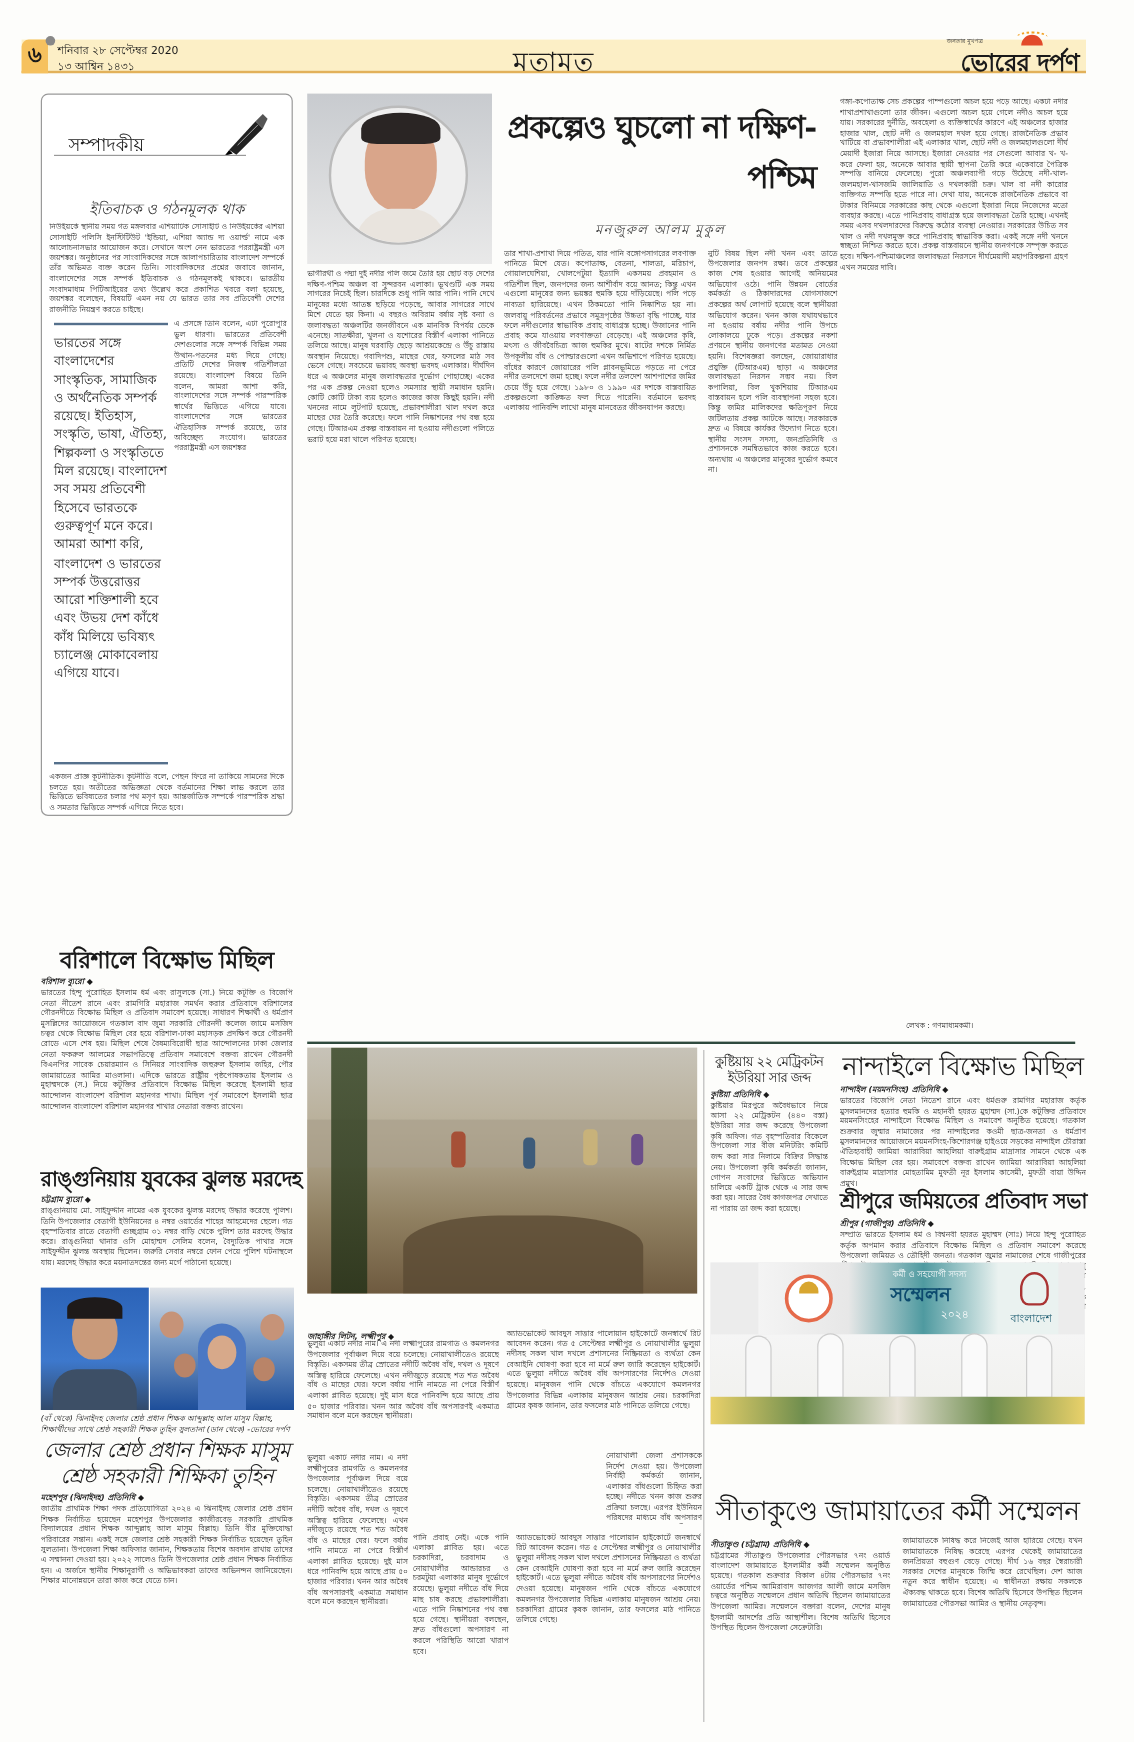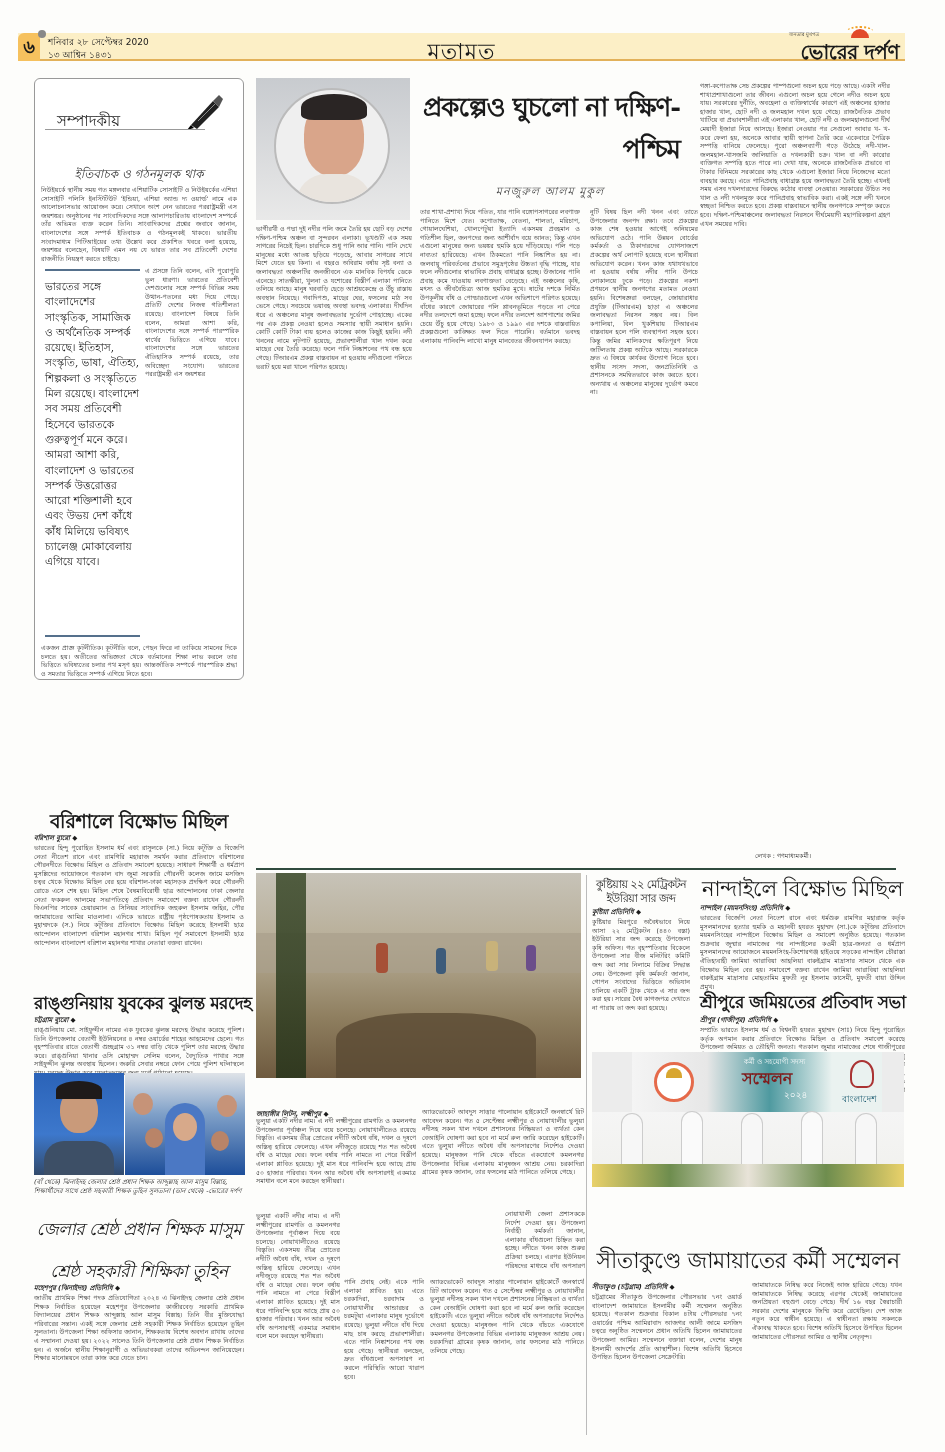--- a/index.html
+++ b/index.html
@@ -36,21 +36,21 @@
   .ed-title { position: absolute; left: 6px; right: 6px; top: 58px; text-align: center; font-size: 20px; font-family: "DejaVu Serif", serif; font-style: italic; font-weight: bold; }
   .ed-sub { position: absolute; left: 6px; right: 6px; top: 86px; text-align: center; font-size: 12px; font-style: italic; color:#333; }
   .ed-body1 { position: absolute; left: 6px; right: 6px; top: 107px; height: 78px; }
   .ed-rule2 { position: absolute; left: 10px; width: 95px; height: 2px; background: #55708c; }
   .ed-pull { position: absolute; left: 10px; top: 200px; width: 95px; font-size: 10.5px; line-height: 15.3px; font-family: "DejaVu Serif", serif; color:#222; }
   .ed-col2 { position: absolute; left: 110px; top: 188px; width: 94px; height: 368px; }
   .ed-body2 { position: absolute; left: 6px; right: 6px; top: 565px; height: 34px; }
 
   
   .news-l { position: absolute; left: 34px; width: 210px; }
-  .head-l { font-family: "DejaVu Serif", serif; font-weight: bold; font-size: 17px; text-align: center; line-height: 22px; white-space: nowrap; letter-spacing: -0.5px; margin-top: 20px; }
+  .head-l { font-family: "DejaVu Serif", serif; font-weight: bold; font-size: 17px; text-align: center; line-height: 22px; white-space: nowrap; letter-spacing: -0.5px; }
 
   
   .photo { position: absolute; overflow: hidden; }
   .portrait { background: linear-gradient(180deg,#c8cbcf 0%, #e9e9e9 100%); }
   .caption { font-size: 6.5px; font-style: italic; line-height: 8.5px; }
 
   
   .main-head { position: absolute; left: 420px; top: 86px; width: 260px; text-align: right;
                font-family: "DejaVu Serif", serif; font-weight: bold; font-size: 26px; line-height: 42px; letter-spacing: -1px; }
   .byline { position: absolute; left: 440px; top: 183px; width: 220px; text-align: center; font-size: 11px; font-style: italic; color:#444; letter-spacing: 1px; }
@@ -192,21 +192,21 @@
     <div class="news-r-head" style="font-size:17px; line-height:24px;">শ্রীপুরে জমিয়তের প্রতিবাদ সভা</div>
     <div class="dateline">শ্রীপুর (গাজীপুর) প্রতিনিধি ◆</div>
     <div class="txt" style="height:70px;">সম্প্রতি ভারতে ইসলাম ধর্ম ও বিশ্বনবী হযরত মুহাম্মদ (সাঃ) নিয়ে হিন্দু পুরোহিত কর্তৃক অপমান করার প্রতিবাদে বিক্ষোভ মিছিল ও প্রতিবাদ সমাবেশ করেছে উপজেলা জমিয়ত ও তৌহিদী জনতা। গতকাল জুমার নামাজের শেষে গাজীপুরের শ্রীপুর উপজেলার মাওনা চৌরাস্তা উপজেলা জমিয়তের সভাপতি মাওলানা আবু সাঈদ সুফির সভাপতিত্বে ও মুফতি মনিরুল ইসলাম এবং মুফতি মাহীবুল ইসলাম এর সঞ্চালনায় মিছিল ও প্রতিবাদ সমাবেশে অনুষ্ঠিত হয়েছে। এসময় বক্তারা বলেন, ভারতে ইসলাম ধর্ম ও বিশ্বনবী হযরত মুহাম্মদ (সাঃ) কে নিয়ে হিন্দু পুরোহিত কর্তৃক অপমান করা হয়েছে। ভারত সরকার যদি এদের বিচার না করে তাহলে আমরা ভারতীয় পণ্যবর্জনসহ অন্যান্য কর্মসূচি দিতে বাধ্য হবো।</div>
   </div>
 
   <div class="photo" style="left:592px; top:1052px; width:312px; height:135px; background:#ececec;">
     <div style="position:absolute;left:40px;top:0;width:250px;height:60px;background:linear-gradient(90deg,#f4f4f4 0%,#e7e7e7 30%,#4f9aa0 55%,#eaf2f0 80%);"></div>
     <div style="position:absolute;left:62px;top:10px;width:40px;height:40px;border-radius:50%;border:3px solid #e56a4a;background:#fff;"></div>
     <div style="position:absolute;left:74px;top:16px;width:16px;height:10px;border-radius:10px 10px 0 0;background:#d8a630;"></div>
     <div style="position:absolute;left:152px;top:4px;font-size:7px;color:#fff;">কর্মী ও সহযোগী সদস্য</div>
-    <div style="position:absolute;left:150px;top:14px;font-size:16px;color:#7f1d1d;font-weight:bold;">সম্মেলন</div>
+    <div style="position:absolute;left:150px;top:14px;font-size:16px;color:#0c4a6e;font-weight:bold;">সম্মেলন</div>
     <div style="position:absolute;left:192px;top:36px;font-size:9px;color:#fff;">২০২৪</div>
     <div style="position:absolute;left:250px;top:40px;font-size:9px;color:#1b5b70;">বাংলাদেশ</div>
     <div style="position:absolute;left:258px;top:8px;width:24px;height:28px;border-radius:50% 50% 30% 30%;border:2px solid #a33;"></div>
     <div style="position:absolute;left:0;top:60px;width:312px;height:75px;background:linear-gradient(180deg,#f5f5f5 0%,#f0f0ec 100%);"></div>
     <div style="position:absolute;left:30px;top:62px;width:20px;height:50px;background:#f7f7f7;border-radius:10px 10px 0 0;box-shadow:0 0 0 1px #ccc;"></div>
     <div style="position:absolute;left:90px;top:60px;width:20px;height:52px;background:#fafafa;border-radius:10px 10px 0 0;box-shadow:0 0 0 1px #ccc;"></div>
     <div style="position:absolute;left:150px;top:62px;width:20px;height:50px;background:#f7f7f7;border-radius:10px 10px 0 0;box-shadow:0 0 0 1px #ccc;"></div>
     <div style="position:absolute;left:210px;top:60px;width:20px;height:52px;background:#fafafa;border-radius:10px 10px 0 0;box-shadow:0 0 0 1px #ccc;"></div>
     <div style="position:absolute;left:264px;top:62px;width:20px;height:50px;background:#f7f7f7;border-radius:10px 10px 0 0;box-shadow:0 0 0 1px #ccc;"></div>
     <div style="position:absolute;left:0;top:112px;width:312px;height:23px;background:linear-gradient(90deg,#e9d16a,#6e8d4e,#e8e3d8,#6e8d4e,#e9d16a);"></div>

